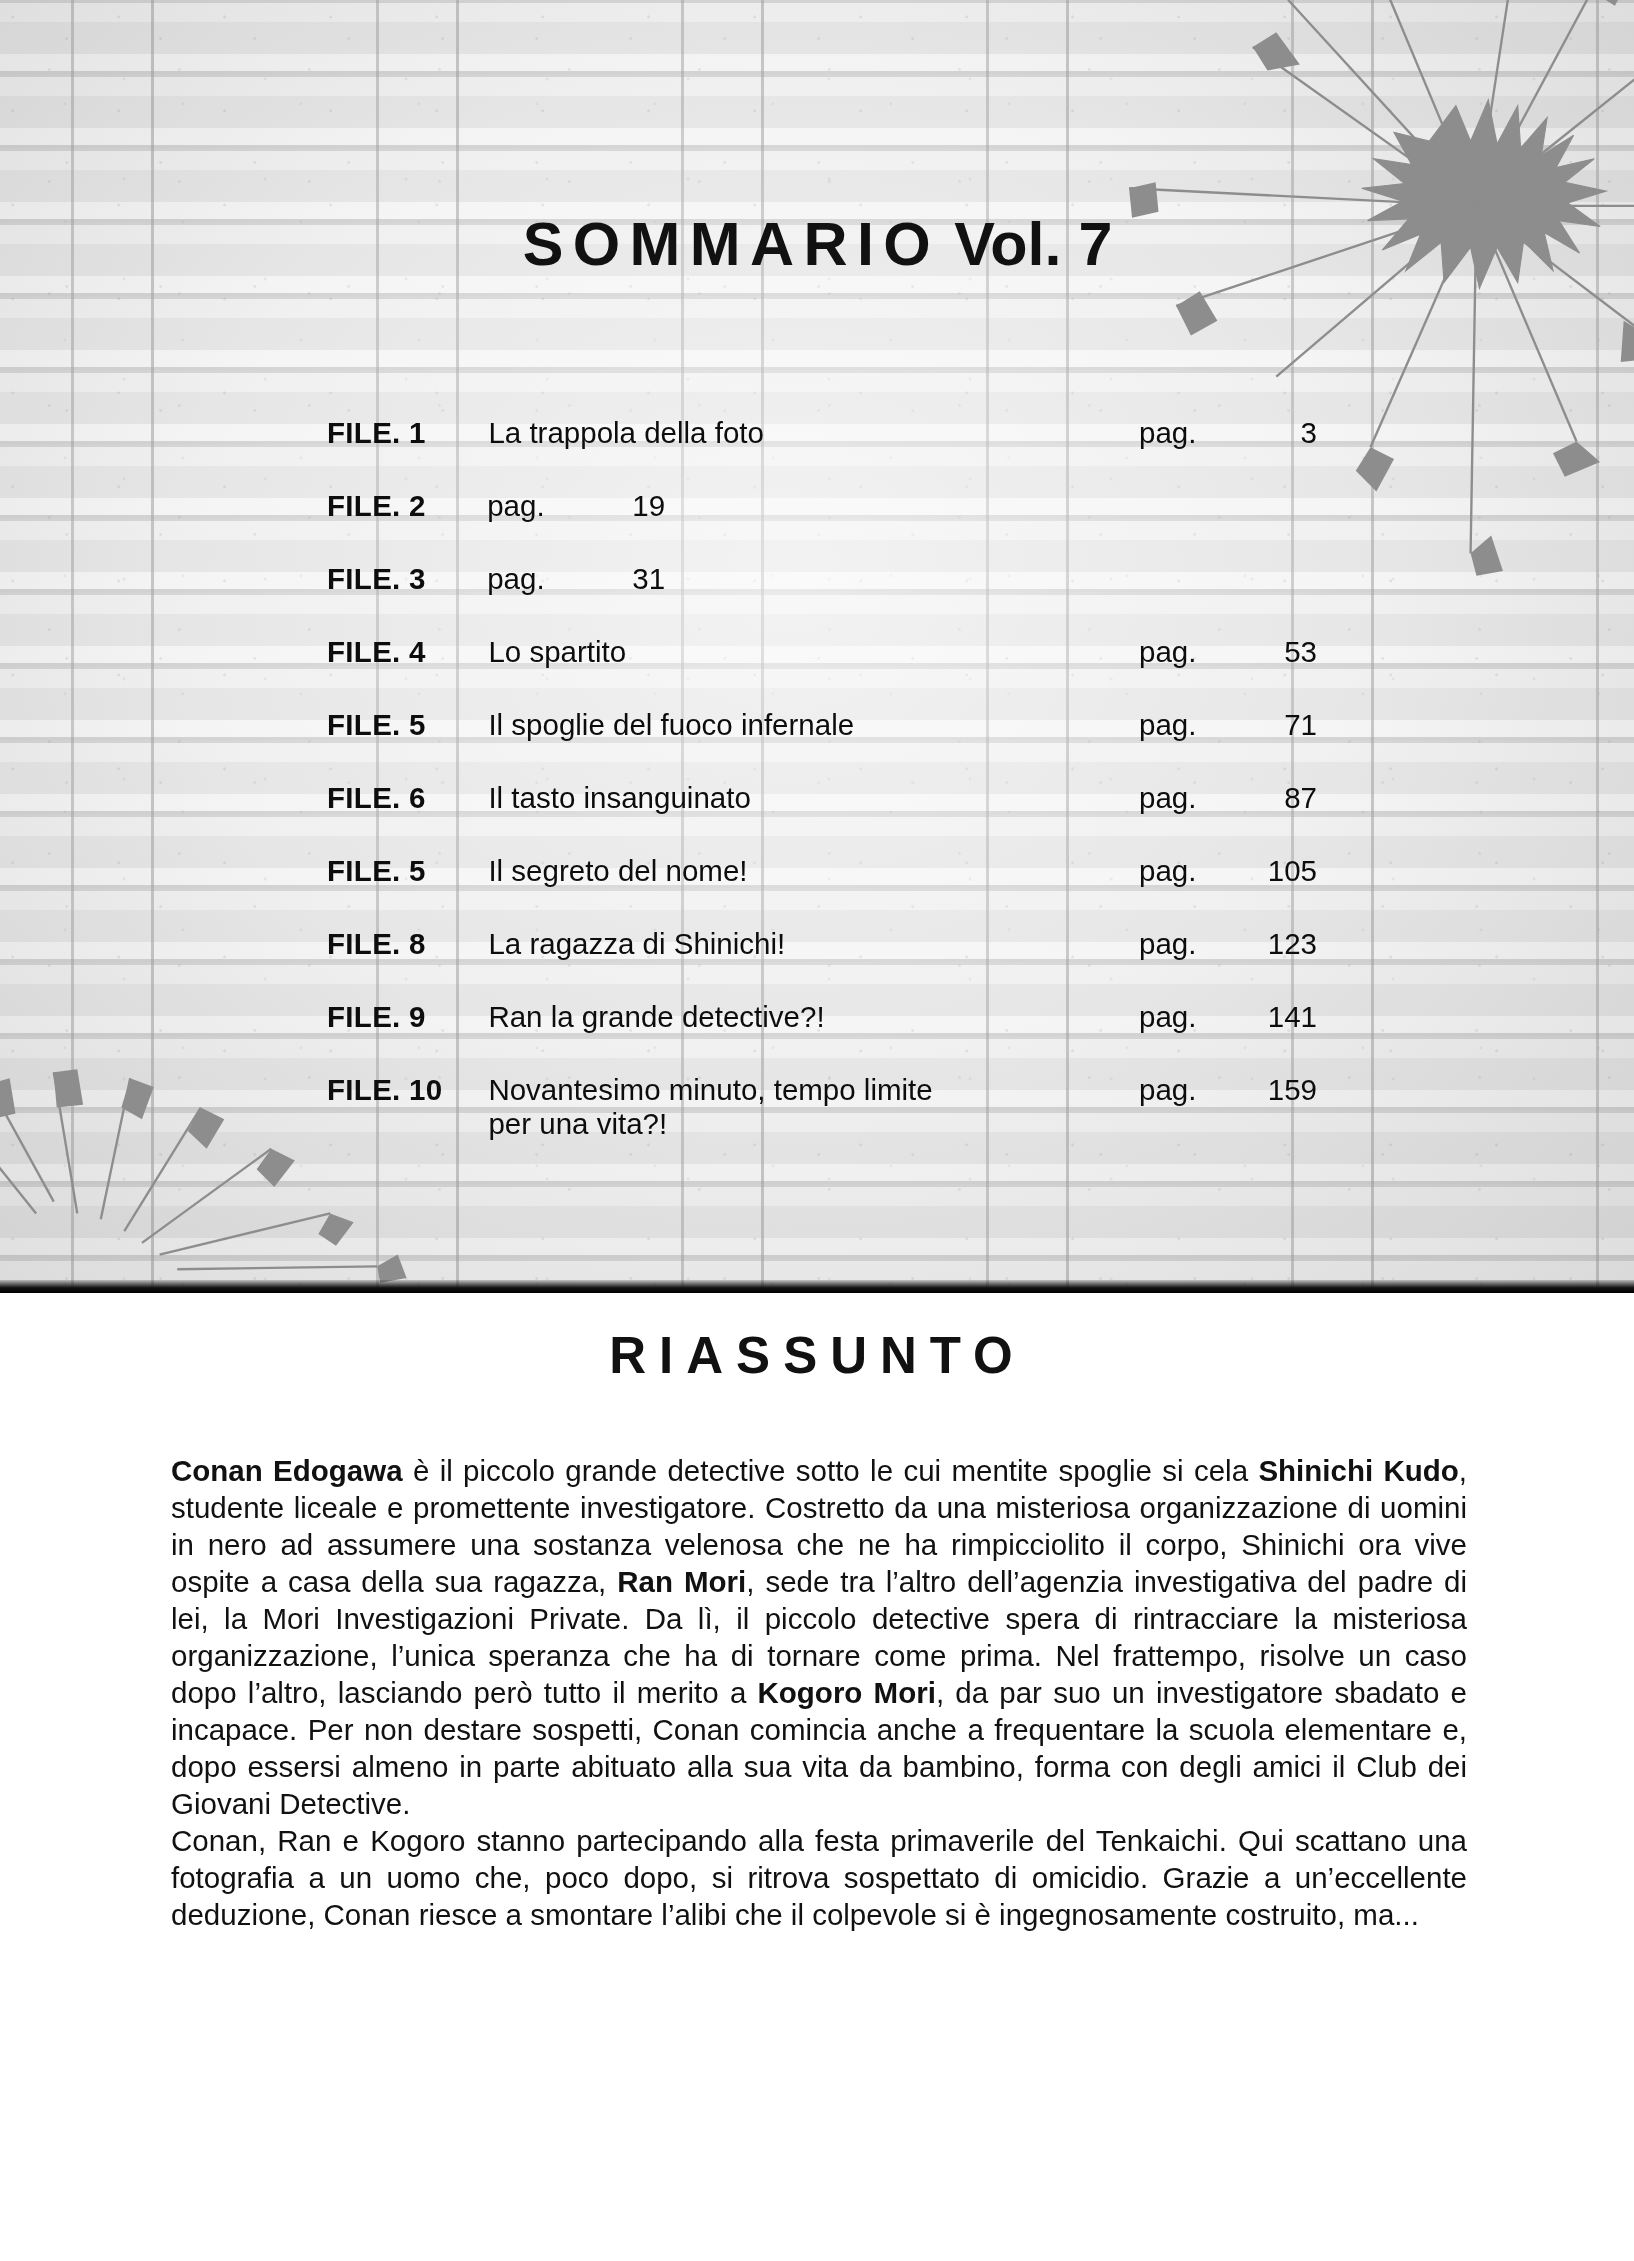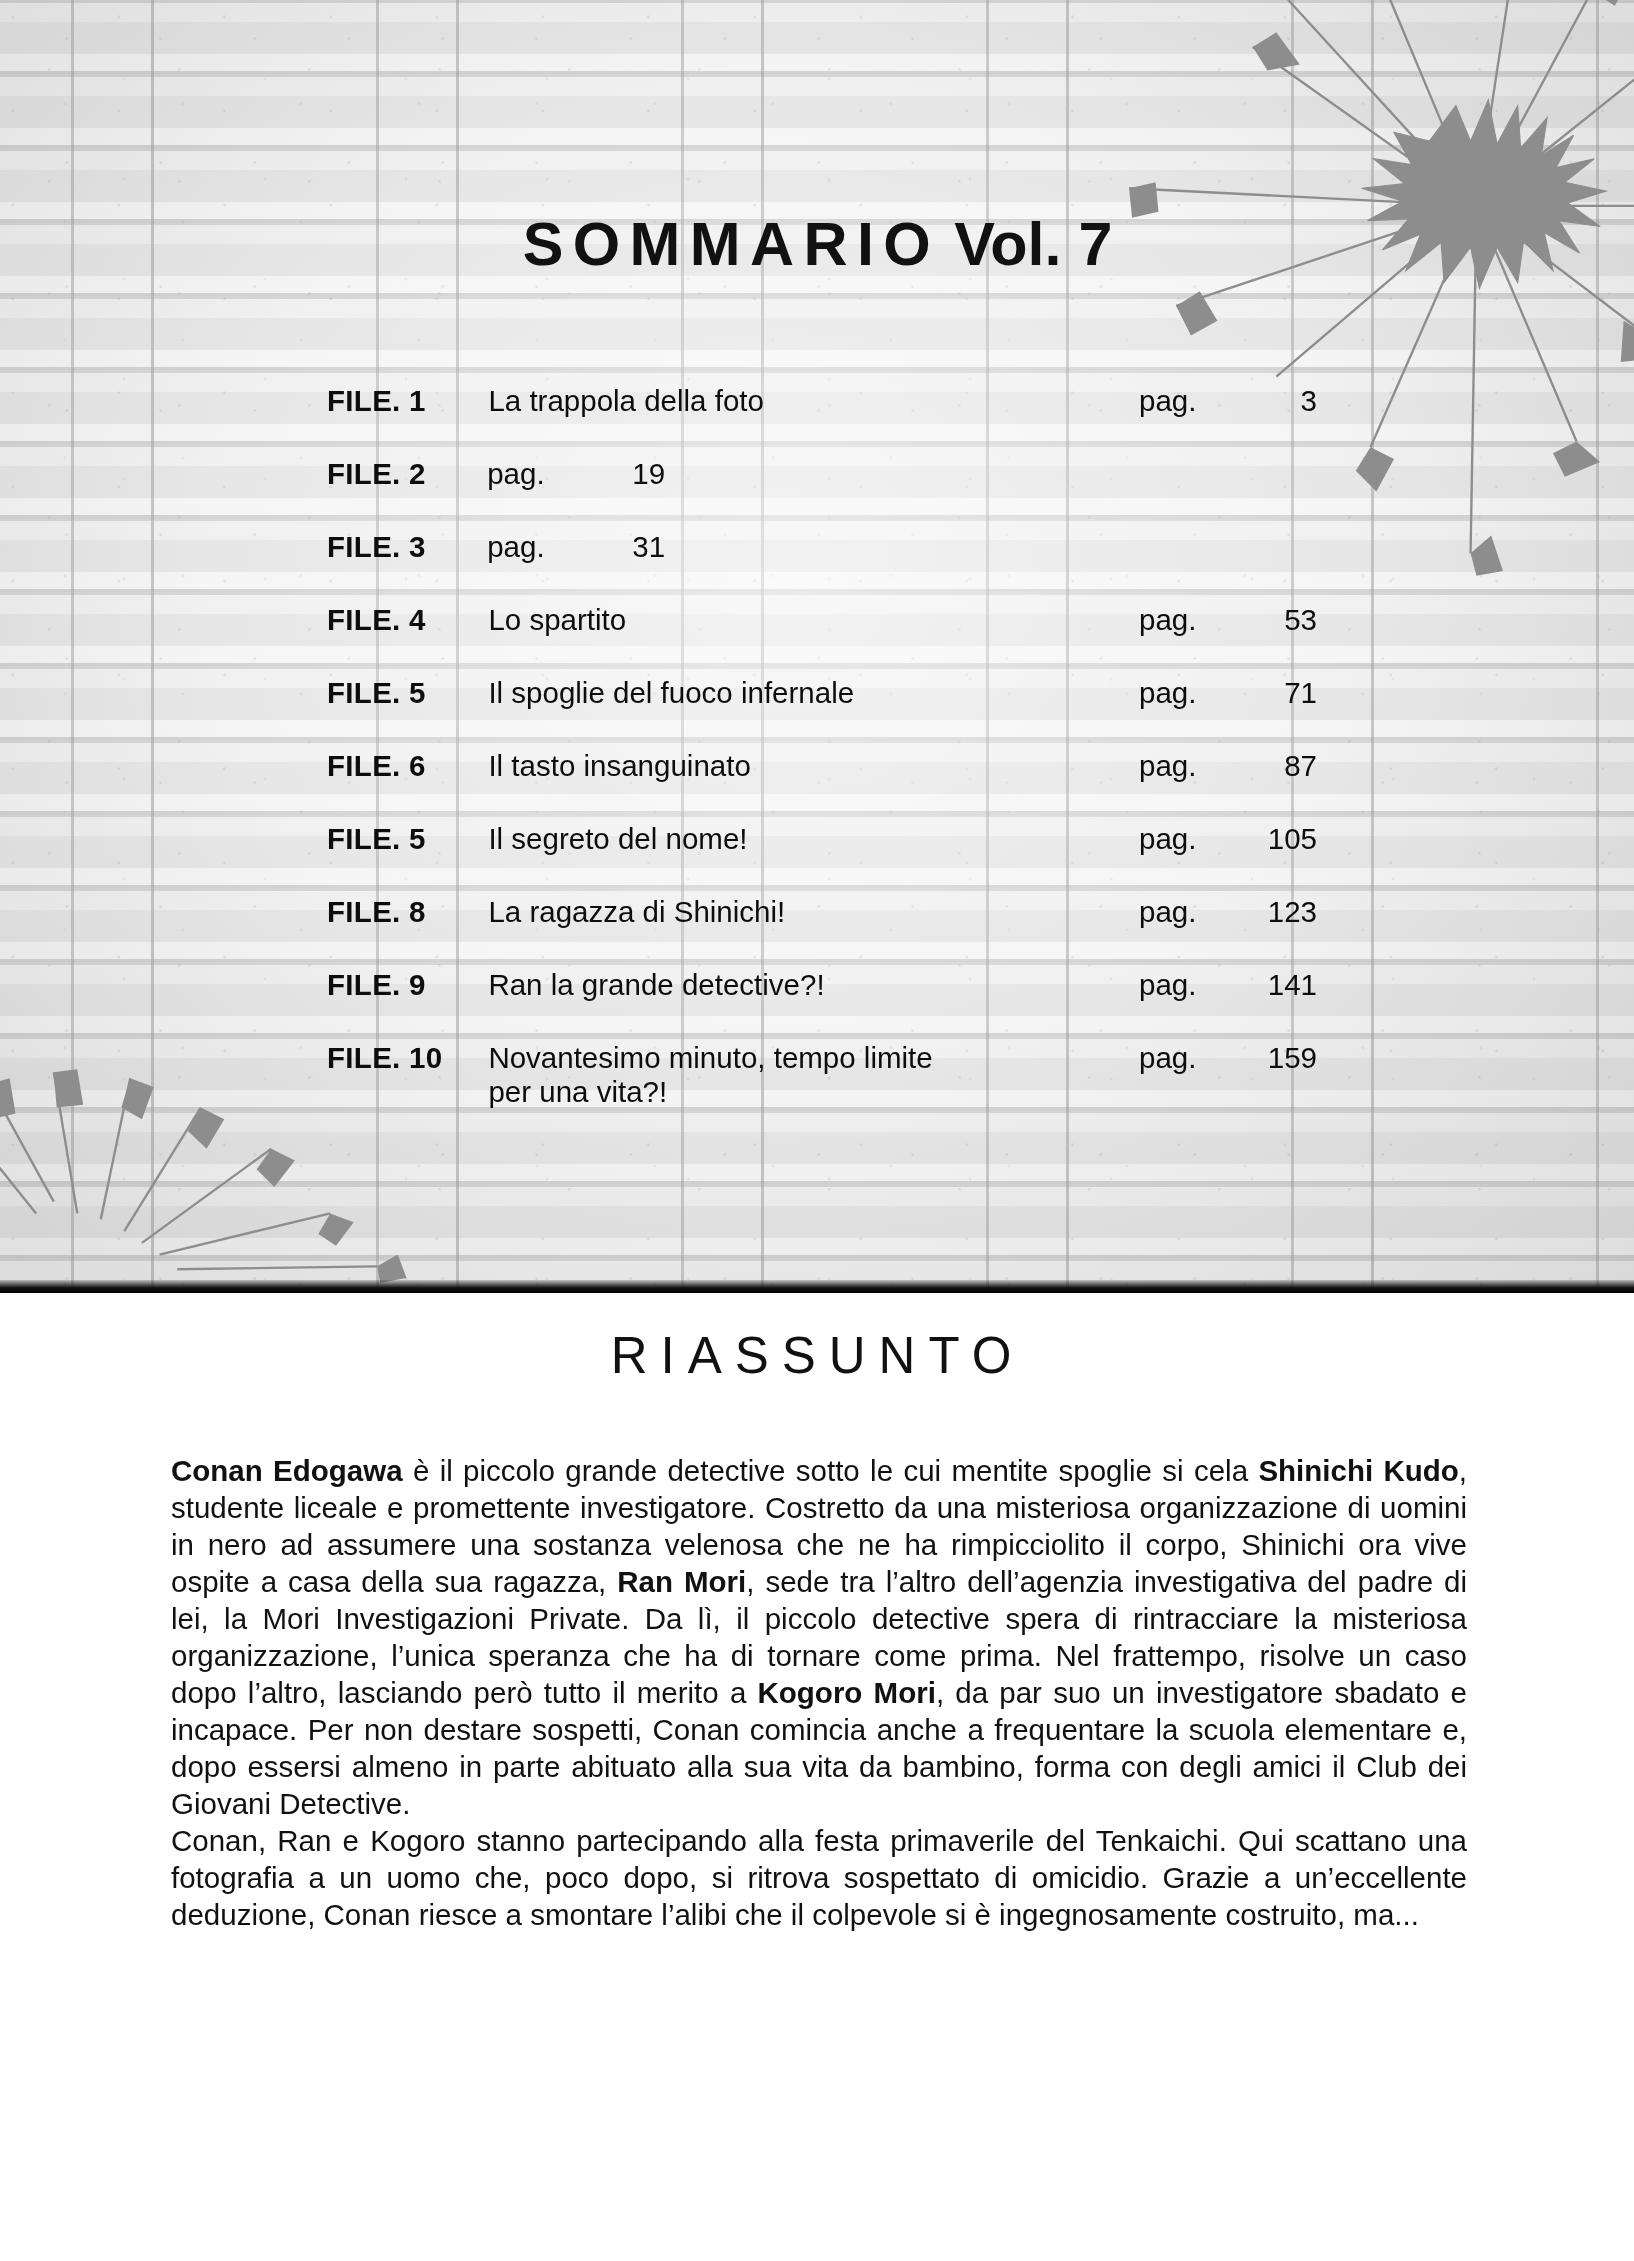--- a/index.html
+++ b/index.html
@@ -129,21 +129,21 @@
   }
   .sommario .vol {
     letter-spacing: 0px;
     margin-left: 14px;
   }
 
   
   .toc {
     position: absolute;
     left: 327px;
-    top: 384px;
+    top: 416px;
     width: 990px;
   }
   .toc-row {
     display: flex;
     align-items: flex-start;
     height: 73px;
     font-size: 29.5px;
     line-height: 34px;
   }
   .toc-file {
@@ -168,21 +168,21 @@
   }
 
   
   .riassunto-title {
     position: absolute;
     left: 0;
     top: 1326px;
     width: 1635px;
     text-align: center;
     font-size: 51px;
-    font-weight: normal;
+    font-weight: bold;
     letter-spacing: 13px;
     color: #111;
   }
   .riassunto-body {
     position: absolute;
     left: 171px;
     top: 1452px;
     width: 1296px;
     font-size: 29.5px;
     line-height: 37px;

